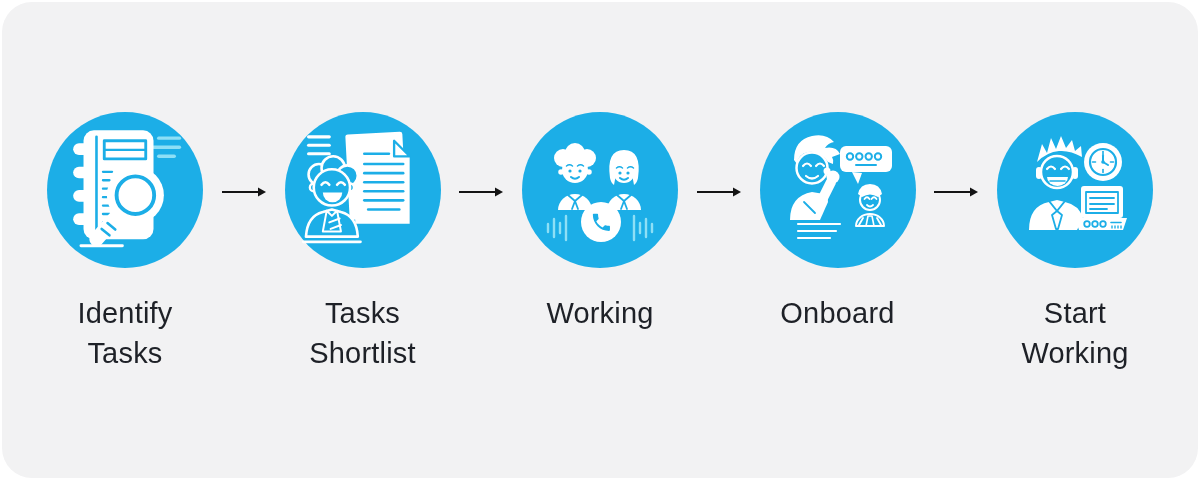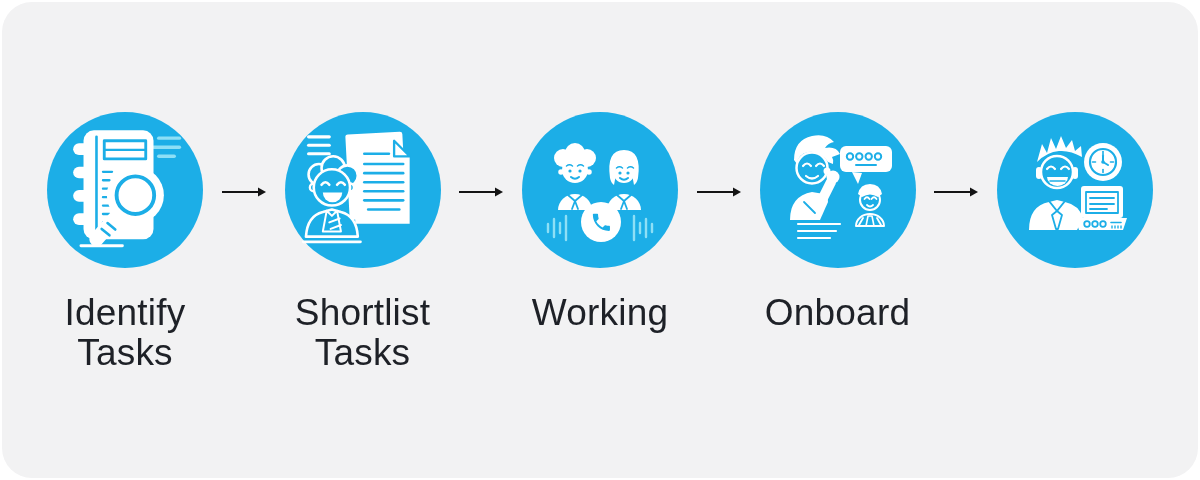--- a/index.html
+++ b/index.html
@@ -16,21 +16,21 @@
     display:flex;justify-content:space-between;align-items:flex-start;
     padding:110px 28px 0 28px;
   }
   .step{flex:0 0 auto;width:190px;display:flex;flex-direction:column;align-items:center;}
   .circle{
     width:156px;height:156px;border-radius:50%;
     background:#1CAEE7;display:flex;align-items:center;justify-content:center;
   }
   .circle svg{display:block;}
   .label{
-    margin-top:25px;font-size:37px;line-height:40px;font-weight:500;
+    margin-top:25px;font-size:29px;line-height:40px;font-weight:500;
     color:#1e2127;text-align:center;letter-spacing:.2px;
   }
   .label span{display:block;}
   .arrowbox{flex:0 0 auto;margin-top:72px;}
 </style>
 </head>
 <body>
 
 <div class="card">
   <div class="flow">
@@ -107,22 +107,22 @@
             <path d="M23 56 a7.5 7.5 0 0 0 15 0 z" fill="#fff"></path>
             <path d="M10 90 q1 -16 13 -19 l7 -2 7 2 q12 3 13 19 z" fill="#1CAEE7" stroke="#fff" stroke-width="2"></path>
             <path d="M26 70 l4 4 4 -4 3 16 h-14 z" fill="#1CAEE7" stroke="#fff" stroke-width="1.5"></path>
             <line x1="28" y1="79" x2="36" y2="76" stroke="#fff" stroke-width="1.5"></line>
             <line x1="29" y1="84" x2="37" y2="81" stroke="#fff" stroke-width="1.5"></line>
             <line x1="8" y1="94" x2="52" y2="94" stroke="#fff" stroke-width="2.2"></line>
           </g>
         </svg>
       </div>
       <div class="label">
+        <span>Tasks</span>
         <span>Shortlist</span>
-        <span>Tasks</span>
       </div>
     </div>
 
     <div class="arrowbox">
       <svg width="46" height="12" viewBox="0 0 46 12">
         <line x1="1" y1="6" x2="38" y2="6" stroke="#141414" stroke-width="2.2"></line>
         <path d="M37 1.5 L45 6 L37 10.5 Z" fill="#141414"></path>
       </svg>
     </div>
 
@@ -279,16 +279,20 @@
             <circle cx="90" cy="104" r="2.8" fill="none" stroke="#1CAEE7" stroke-width="1.8"></circle>
             <circle cx="98" cy="104" r="2.8" fill="none" stroke="#1CAEE7" stroke-width="1.8"></circle>
             <line x1="106" y1="102.5" x2="116" y2="102.5" stroke="#1CAEE7" stroke-width="1.6"></line>
             <line x1="107" y1="106" x2="107" y2="108" stroke="#1CAEE7" stroke-width="1.4"></line>
             <line x1="110" y1="106" x2="110" y2="108" stroke="#1CAEE7" stroke-width="1.4"></line>
             <line x1="113" y1="106" x2="113" y2="108" stroke="#1CAEE7" stroke-width="1.4"></line>
             <line x1="116" y1="106" x2="116" y2="108" stroke="#1CAEE7" stroke-width="1.4"></line>
           </g>
         </svg>
       </div>
+      <div class="label">
+        <span>Start</span>
+        <span>Working</span>
+      </div>
     </div>
 
   </div>
 </div>
 
 </body></html>

